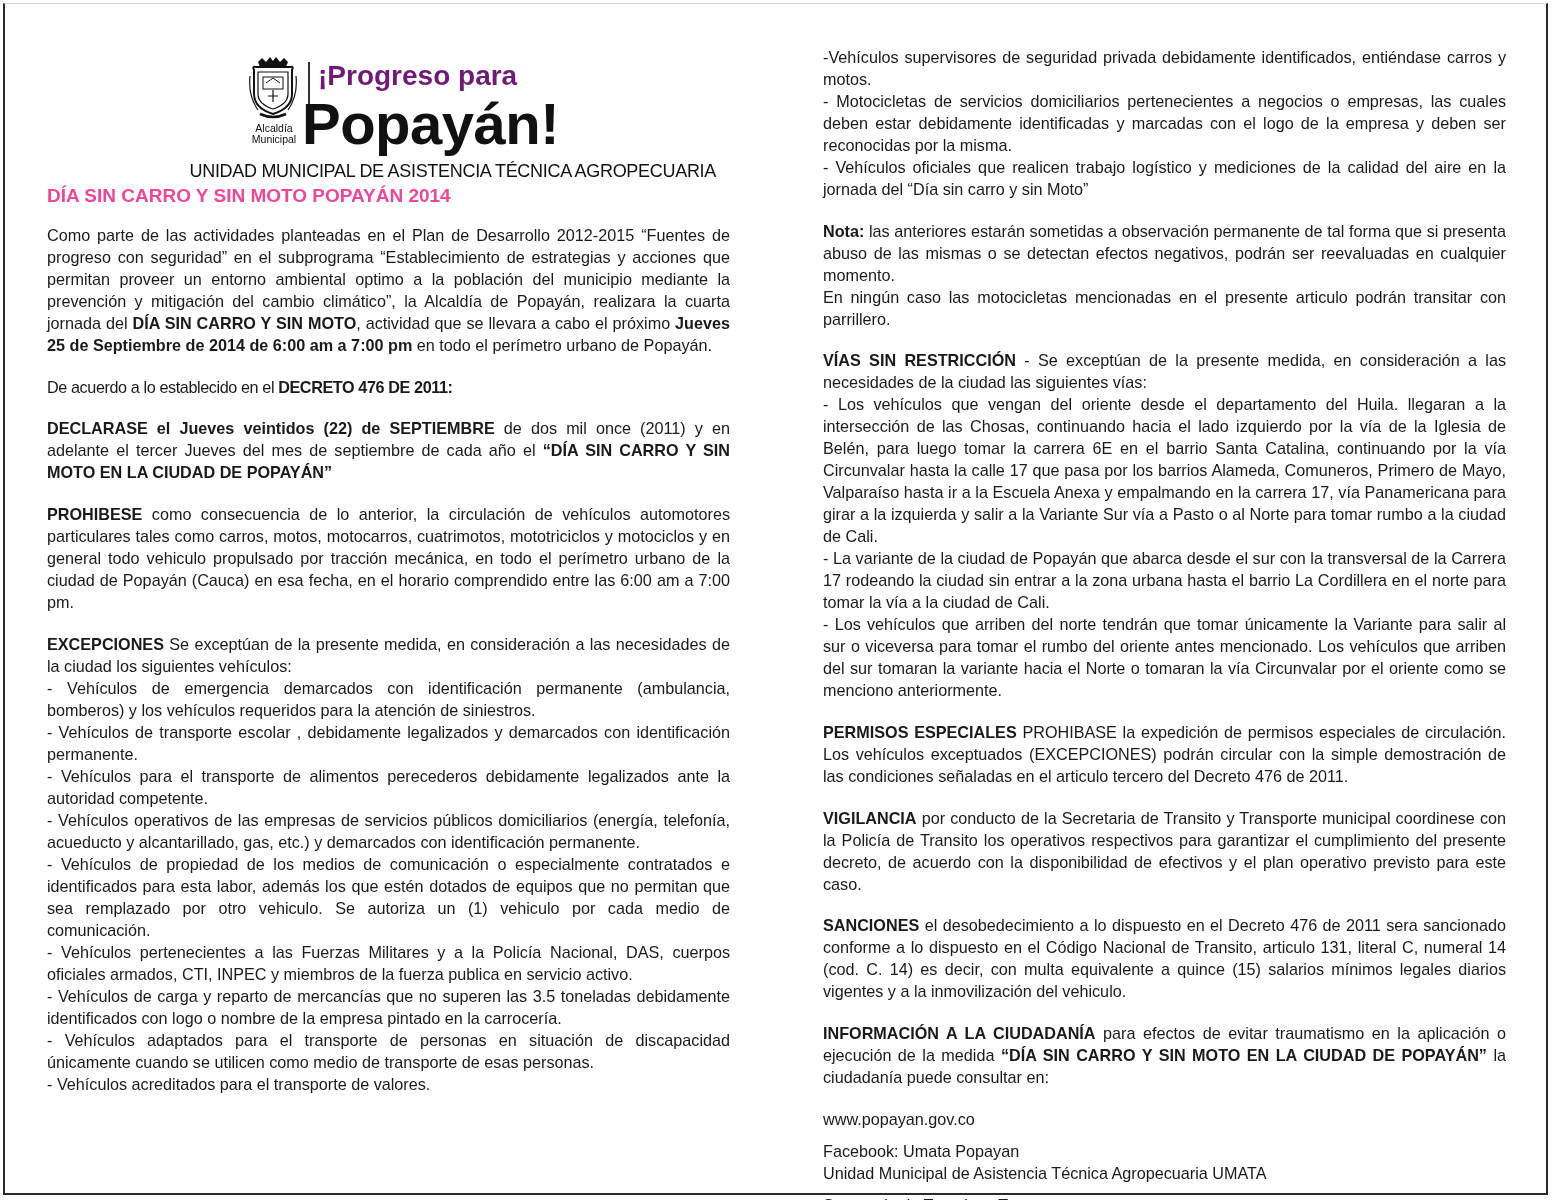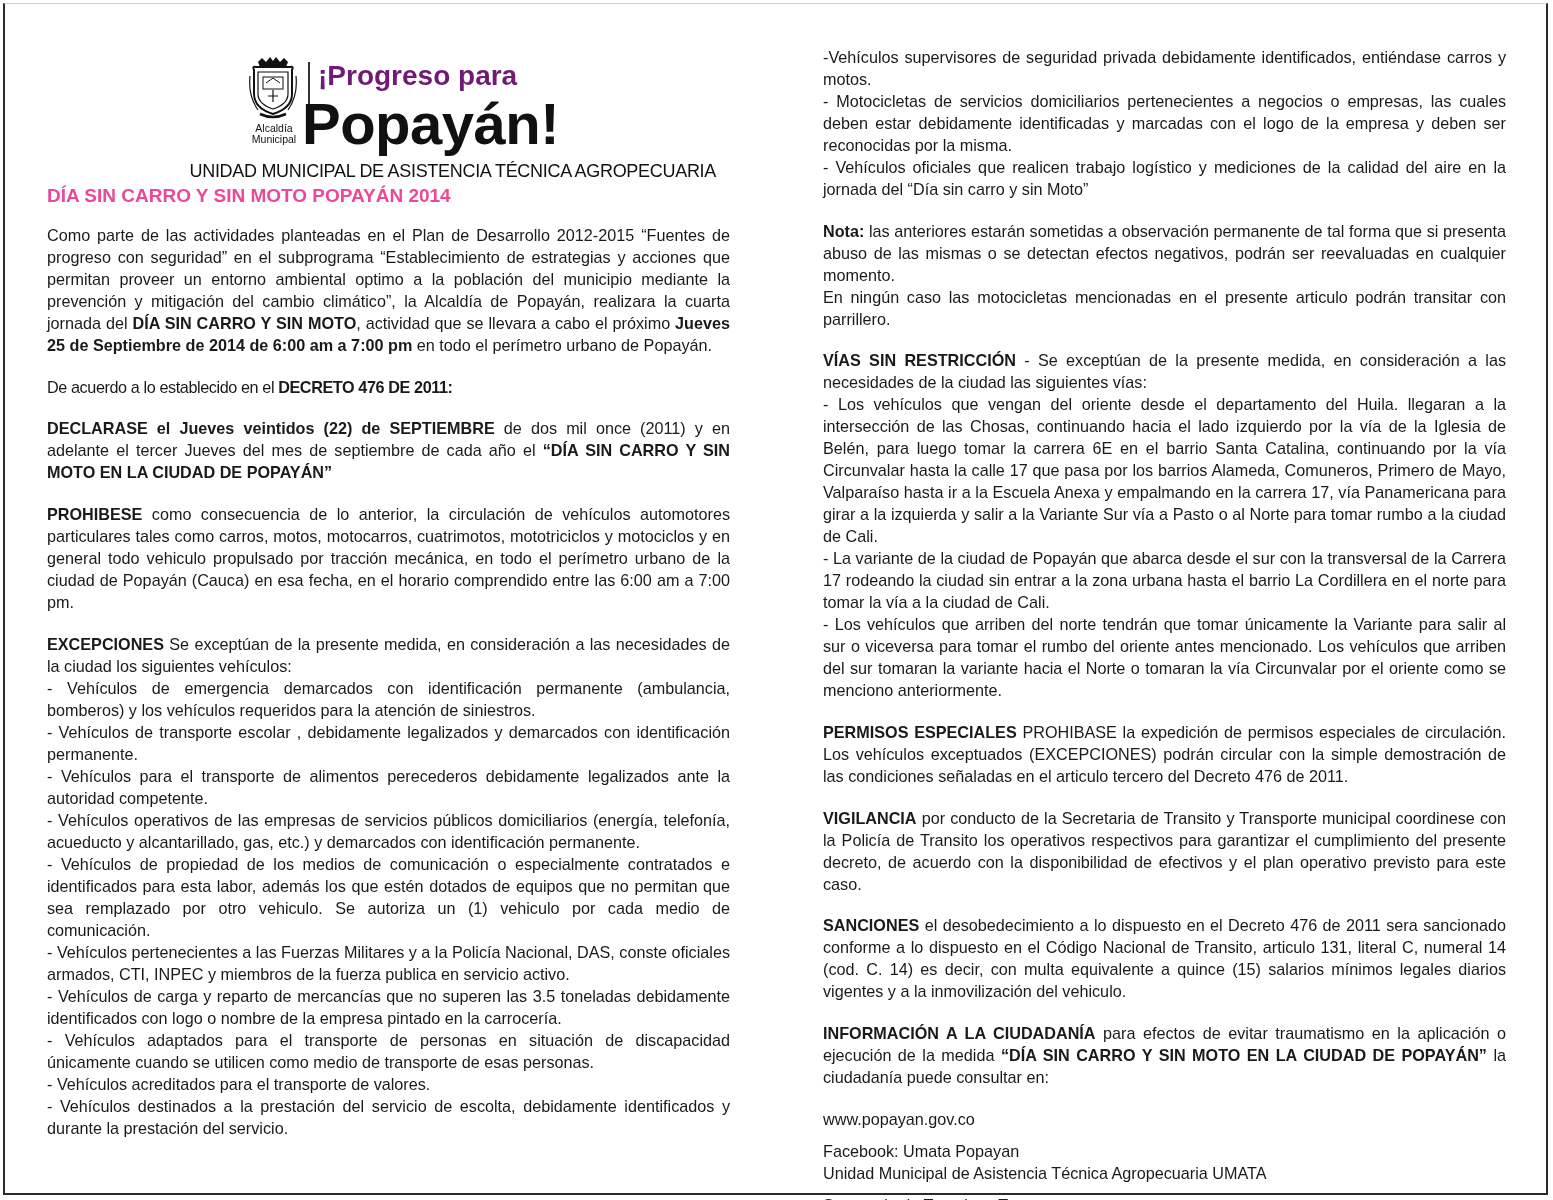--- a/index.html
+++ b/index.html
@@ -89,25 +89,24 @@
   <p><b>DECLARASE el Jueves veintidos (22) de SEPTIEMBRE</b><span> de dos mil once (2011) y en adelante el tercer Jueves del mes de septiembre de cada año el </span><b>“DÍA SIN CARRO Y SIN MOTO EN LA CIUDAD DE POPAYÁN”</b></p>
   <div class="gap"></div>
   <p><b>PROHIBESE</b><span>  como consecuencia de lo anterior, la circulación de vehículos automotores particulares tales como carros, motos, motocarros, cuatrimotos, mototriciclos y motociclos y en general todo vehiculo propulsado por tracción mecánica, en todo el perímetro urbano de la ciudad de Popayán (Cauca) en esa fecha, en el horario comprendido entre las 6:00 am a 7:00 pm.</span></p>
   <div class="gap"></div>
   <p><b>EXCEPCIONES</b><span> Se exceptúan de la presente medida, en consideración a las necesidades de la ciudad los siguientes vehículos:</span></p>
   <p>- Vehículos de emergencia demarcados con identificación permanente (ambulancia, bomberos) y los vehículos requeridos para la atención de siniestros.</p>
   <p>- Vehículos de transporte escolar , debidamente legalizados y demarcados con identificación permanente.</p>
   <p>- Vehículos para el transporte de alimentos perecederos debidamente legalizados ante la autoridad competente.</p>
   <p>- Vehículos operativos de las empresas de servicios públicos domiciliarios (energía, telefonía, acueducto y alcantarillado, gas, etc.) y demarcados con identificación permanente.</p>
   <p>- Vehículos de propiedad de los medios de comunicación o especialmente contratados e identificados para esta labor, además los que estén dotados de equipos que no permitan que sea remplazado por otro vehiculo. Se autoriza un (1) vehiculo por cada medio de comunicación.</p>
-  <p>- Vehículos pertenecientes a las Fuerzas Militares y a la Policía Nacional, DAS, conste oficiales armados, CTI, INPEC y miembros de la fuerza publica en servicio activo.</p>
+  <p>- Vehículos pertenecientes a las Fuerzas Militares y a la Policía Nacional, DAS, cuerpos oficiales armados, CTI, INPEC y miembros de la fuerza publica en servicio activo.</p>
   <p>- Vehículos de carga y reparto de mercancías que no superen las 3.5 toneladas debidamente identificados con logo o nombre de la empresa pintado en la carrocería.</p>
   <p>- Vehículos adaptados para el transporte de personas en situación de discapacidad únicamente cuando se utilicen como medio de transporte de esas personas.</p>
   <p>- Vehículos acreditados para el transporte de valores.</p>
-  <p>- Vehículos destinados a la prestación del servicio de escolta, debidamente identificados y durante la prestación del servicio.</p>
 </div>
 
 <div class="col right">
   <p>-Vehículos supervisores de seguridad privada debidamente identificados, entiéndase carros y motos.</p>
   <p>- Motocicletas de servicios domiciliarios pertenecientes a negocios o empresas, las cuales deben estar debidamente identificadas y marcadas con el logo de la empresa y deben ser reconocidas por la misma.</p>
   <p>- Vehículos oficiales que realicen trabajo logístico y mediciones de la calidad del aire en la jornada del “Día sin carro y sin Moto”</p>
   <div class="gap"></div>
   <p><b>Nota:</b><span> las anteriores estarán sometidas a observación permanente de tal forma que si presenta abuso de las mismas o se detectan efectos negativos, podrán ser reevaluadas en cualquier momento.</span></p>
   <p>En ningún caso las motocicletas mencionadas en el presente articulo podrán transitar con parrillero.</p>
   <div class="gap"></div>

